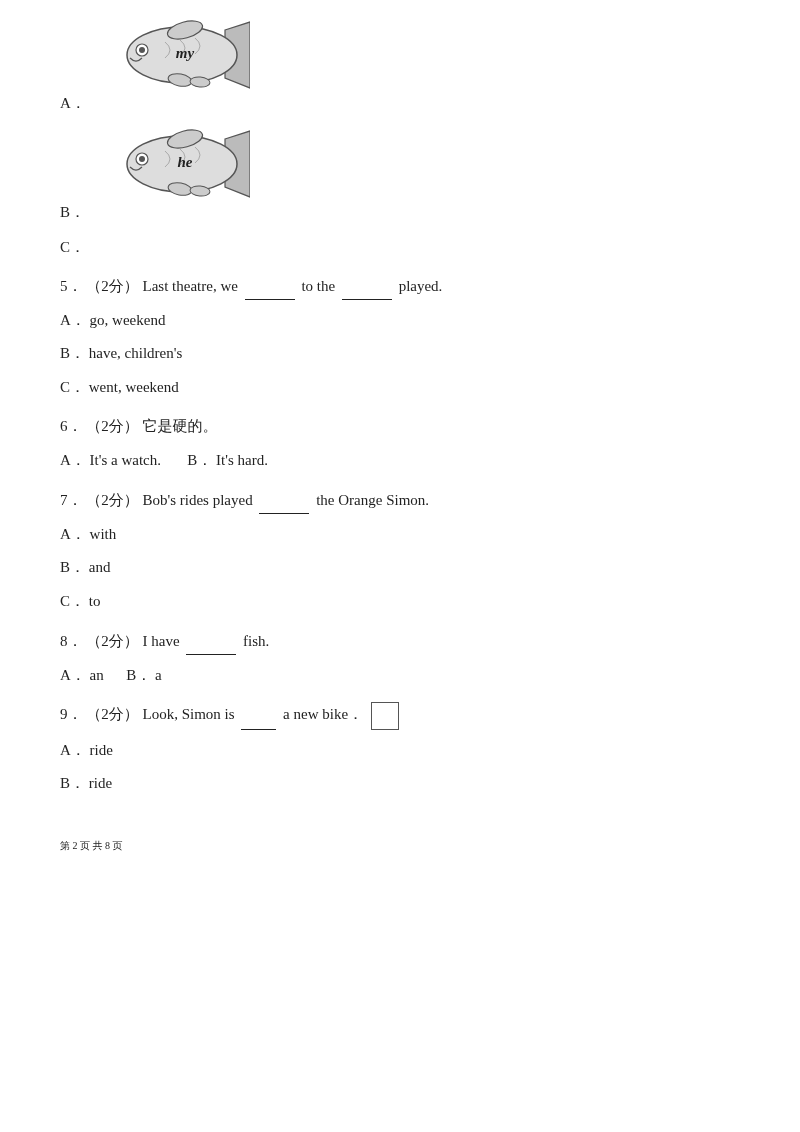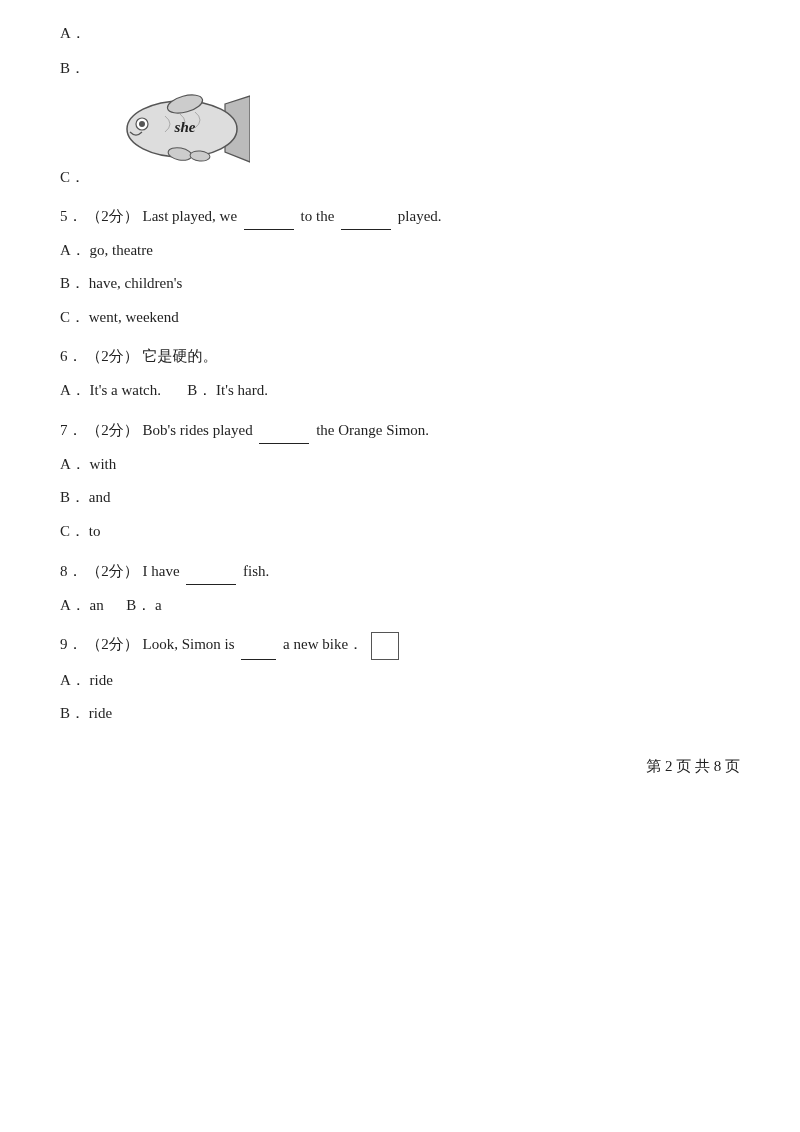--- a/index.html
+++ b/index.html
@@ -44,23 +44,23 @@
       margin: 8px 0 8px 0;
       font-size: 15px;
       line-height: 1.7;
     }
     .question-line {
       margin: 14px 0 8px 0;
       font-size: 15px;
       line-height: 1.7;
     }
     .page-footer {
-      text-align: right;
-      margin-top: 30px;
-      font-size: 15px;
+      text-align: left;
+      margin-top: 42px;
+      font-size: 10px;
     }
     .fish-item {
       margin-bottom: 16px;
     }
     .fish-item-label {
       font-size: 15px;
       margin-top: 4px;
       margin-left: 0;
     }
     .blank {
@@ -80,62 +80,87 @@
       min-height: 18px;
       vertical-align: middle;
       margin: 0 4px;
     }
   </style>
 </head>
 <body>
 
 <div>
   <div class="fish-item">
+    <div class="fish-row">
+      <div class="fish-wrapper">
+        <svg class="fish-svg" width="130" height="70" viewBox="0 0 130 70">
+
+          <polygon points="105,10 130,2 130,68 105,58" fill="#bbb" stroke="#555" stroke-width="1.2"></polygon>
+
+          <ellipse cx="62" cy="35" rx="55" ry="28" fill="#ddd" stroke="#555" stroke-width="1.5"></ellipse>
+
+          <ellipse cx="65" cy="10" rx="18" ry="8" fill="#ccc" stroke="#555" stroke-width="1.2" transform="rotate(-15,65,10)"></ellipse>
+
+          <circle cx="22" cy="30" r="6" fill="#fff" stroke="#555" stroke-width="1.2"></circle>
+          <circle cx="22" cy="30" r="3" fill="#555"></circle>
+
+          <path d="M 10 38 Q 16 44 22 38" stroke="#555" stroke-width="1.2" fill="none"></path>
+
+          <ellipse cx="60" cy="60" rx="12" ry="6" fill="#ccc" stroke="#555" stroke-width="1" transform="rotate(10,60,60)"></ellipse>
+          <ellipse cx="80" cy="62" rx="10" ry="5" fill="#ccc" stroke="#555" stroke-width="1" transform="rotate(5,80,62)"></ellipse>
+
+          <path d="M 60 20 Q 70 28 60 36" stroke="#aaa" stroke-width="1" fill="none"></path>
+          <path d="M 75 18 Q 85 26 75 34" stroke="#aaa" stroke-width="1" fill="none"></path>
+          <path d="M 45 22 Q 55 30 45 38" stroke="#aaa" stroke-width="1" fill="none"></path>
+        </svg>
+        <span class="fish-word">my</span>
+      </div>
+    </div>
     <div class="fish-item-label">A．</div>
-  </div>
-
-  <div class="fish-item">
-    <div class="fish-item-label">B．</div>
   </div>
 
   <div class="fish-item">
     <div class="fish-row">
       <div class="fish-wrapper">
         <svg class="fish-svg" width="130" height="70" viewBox="0 0 130 70">
           <polygon points="105,10 130,2 130,68 105,58" fill="#bbb" stroke="#555" stroke-width="1.2"></polygon>
           <ellipse cx="62" cy="35" rx="55" ry="28" fill="#ddd" stroke="#555" stroke-width="1.5"></ellipse>
           <ellipse cx="65" cy="10" rx="18" ry="8" fill="#ccc" stroke="#555" stroke-width="1.2" transform="rotate(-15,65,10)"></ellipse>
           <circle cx="22" cy="30" r="6" fill="#fff" stroke="#555" stroke-width="1.2"></circle>
           <circle cx="22" cy="30" r="3" fill="#555"></circle>
           <path d="M 10 38 Q 16 44 22 38" stroke="#555" stroke-width="1.2" fill="none"></path>
           <ellipse cx="60" cy="60" rx="12" ry="6" fill="#ccc" stroke="#555" stroke-width="1" transform="rotate(10,60,60)"></ellipse>
           <ellipse cx="80" cy="62" rx="10" ry="5" fill="#ccc" stroke="#555" stroke-width="1" transform="rotate(5,80,62)"></ellipse>
           <path d="M 60 20 Q 70 28 60 36" stroke="#aaa" stroke-width="1" fill="none"></path>
           <path d="M 75 18 Q 85 26 75 34" stroke="#aaa" stroke-width="1" fill="none"></path>
           <path d="M 45 22 Q 55 30 45 38" stroke="#aaa" stroke-width="1" fill="none"></path>
         </svg>
-        <span class="fish-word">she</span>
+        <span class="fish-word">he</span>
       </div>
     </div>
+    <div class="fish-item-label">B．</div>
+  </div>
+
+  <div class="fish-item">
     <div class="fish-item-label">C．</div>
   </div>
 </div>
 
 <div class="question-line">
   <span>5．</span>
   <span>（2分）</span>
-  <span>Last played, we</span>
+  <span>Last theatre, we</span>
   <span class="blank">&nbsp;&nbsp;&nbsp;&nbsp;&nbsp;</span>
   <span>to the</span>
   <span class="blank">&nbsp;&nbsp;&nbsp;&nbsp;&nbsp;&nbsp;&nbsp;</span>
   <span>played.</span>
 </div>
 <div class="option-line">
   <span>A．</span>
-  <span>go, theatre</span>
+  <span>go, weekend</span>
 </div>
 <div class="option-line">
   <span>B．</span>
   <span>have, children's</span>
 </div>
 <div class="option-line">
   <span>C．</span>
   <span>went, weekend</span>
 </div>
 

